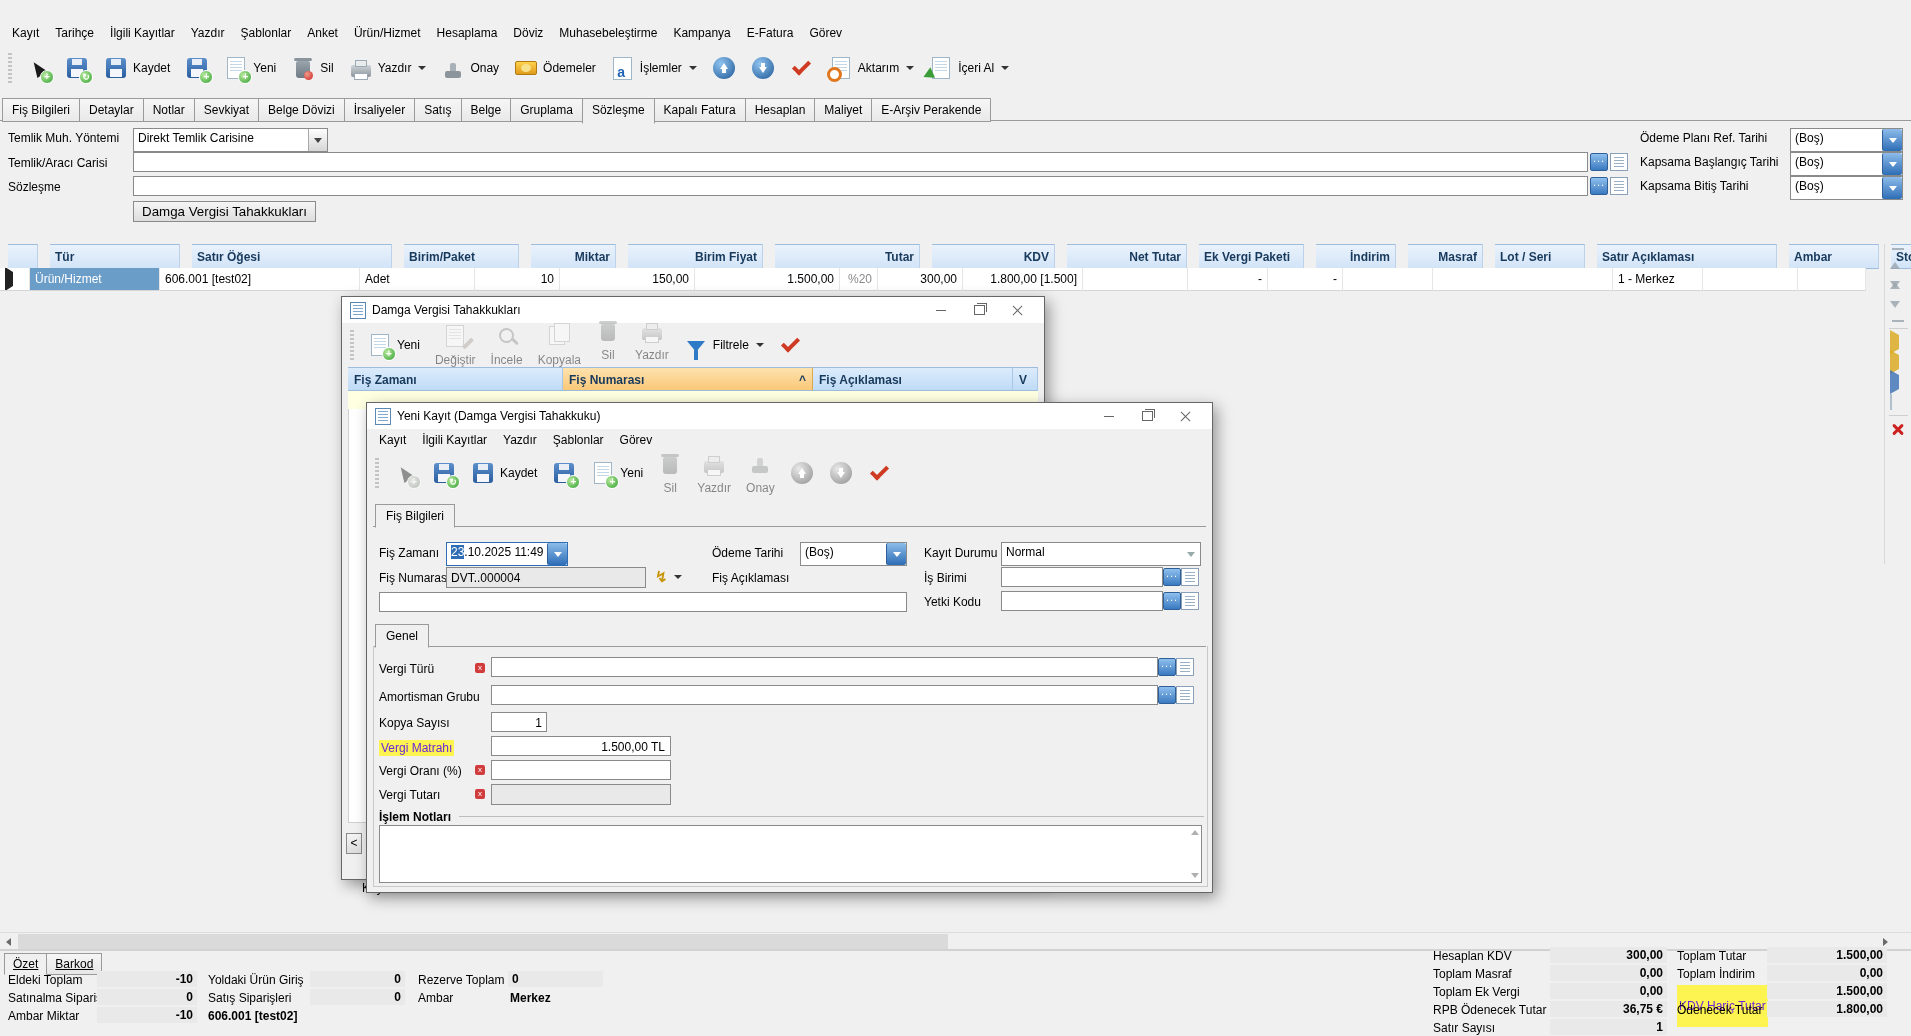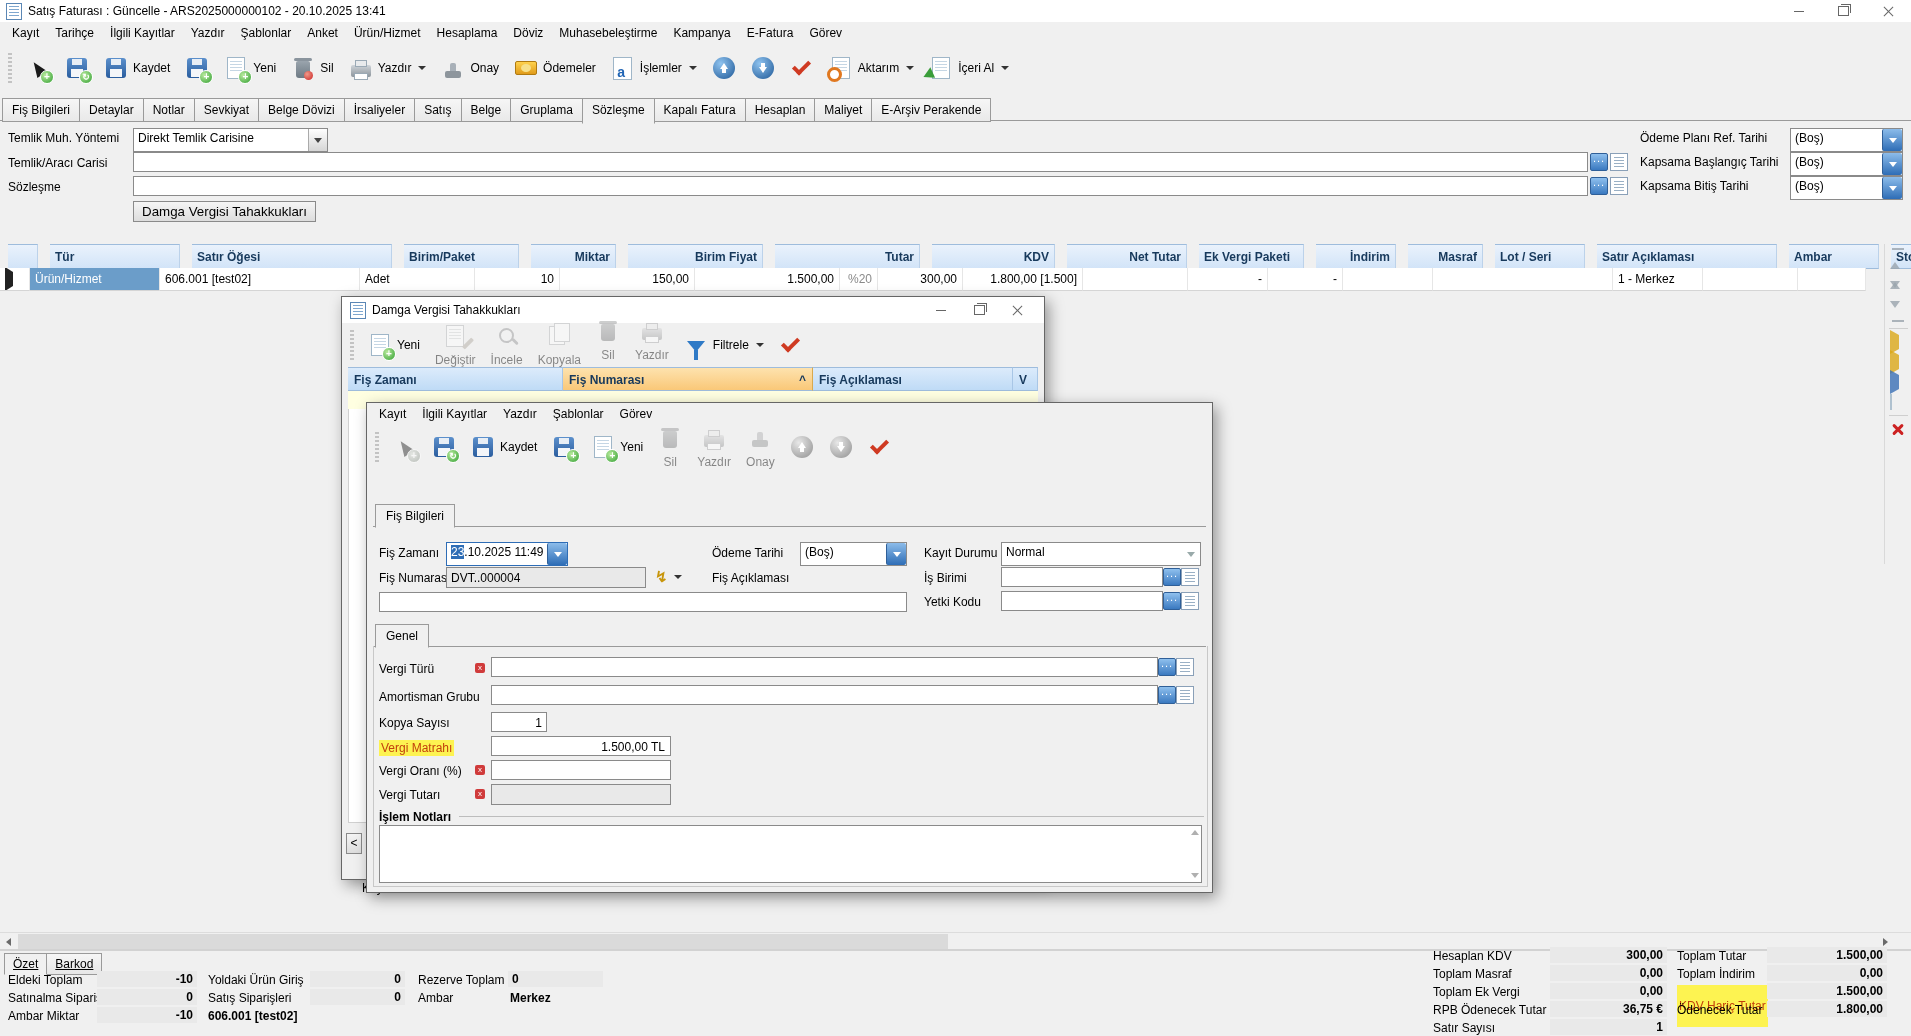--- a/index.html
+++ b/index.html
@@ -125,21 +125,21 @@
   
   .hscroll{left:0;top:932px;width:1911px;height:17px;background:#f0f0f0;border-top:1px solid #dcdcdc;}
   .sb-btn{position:absolute;top:1px;width:17px;height:15px;background:#f0f0f0;display:flex;align-items:center;justify-content:center;}
   .tri-l{width:0;height:0;border-top:4px solid transparent;border-bottom:4px solid transparent;border-right:5px solid #6a6a6a;}
   .tri-r{width:0;height:0;border-top:4px solid transparent;border-bottom:4px solid transparent;border-left:5px solid #6a6a6a;}
   .sb-thumb{position:absolute;left:18px;top:1px;width:930px;height:15px;background:#dadada;}
   .sumline{left:0;top:949px;width:1911px;height:2px;background:#d2d2d2;}
   .sumtab{height:20px;line-height:20px;padding:0 8px;border:1px solid #9a9a9a;background:linear-gradient(#f6f6f6,#e7e7e7);margin-right:-1px;}
   .sumtab.active{background:#f0f0f0;border-bottom:1px solid #f0f0f0;position:relative;z-index:2;}
   .valbox{background:#e9e9e9;font-weight:bold;box-sizing:border-box;padding:1px 4px;}
-  .hl{background:#fdf351;color:#c2410c;}
+  .hl{background:#fdf351;color:#6d28d9;}
 
   
   .dlg{position:absolute;background:#f0f0f0;border:1px solid #666;box-shadow:4px 5px 14px rgba(0,0,0,.38);box-sizing:border-box;}
   .dtitle{height:26px;background:#fff;display:flex;align-items:center;gap:6px;padding:0 8px;}
   .dctl{margin-left:auto;display:flex;gap:0;}
   .dctl .winbtn{width:38px;height:24px;}
   .dmenu{height:22px;display:flex;align-items:center;padding-left:4px;}
   .dmenu>span{padding:3px 8px;}
   .dtool{height:44px;display:flex;align-items:center;gap:5px;padding-left:4px;}
   .lh{box-sizing:border-box;padding:5px 6px 4px;font-weight:bold;color:#17395c;background:linear-gradient(#dcebfb,#bfdbf6);border-right:1px solid #a8c6e6;border-top:1px solid #9ebcdc;border-bottom:1px solid #9ebcdc;white-space:nowrap;overflow:hidden;flex:none;display:flex;}
@@ -152,35 +152,20 @@
   .ncar{position:absolute;right:2px;width:0;height:0;border-left:4px solid transparent;border-right:4px solid transparent;}
   .ncar.up{top:4px;border-bottom:5px solid #b0b0b0;}
   .ncar.dn{bottom:4px;border-top:5px solid #b0b0b0;}
   .refresh{color:#c8960c;font-weight:bold;font-size:15px;}
 </style>
 </head>
 <body>
 
 <div class="stage">
 
-  <div class="abs titlebar">
-    <span class="doc-ico"></span>
-    <span>Satış Faturası : Güncelle - ARS2025000000102 - 20.10.2025 13:41</span>
-    <div class="winctl">
-      <span class="winbtn">
-          <span class="glyph-min"></span>
-        </span>
-      <span class="winbtn">
-          <span class="glyph-max"></span>
-        </span>
-      <span class="winbtn">
-          <span class="glyph-x"></span>
-        </span>
-    </div>
-  </div>
 
   <div class="abs menubar">
     <span>Kayıt</span>
     <span>Tarihçe</span>
     <span>İlgili Kayıtlar</span>
     <span>Yazdır</span>
     <span>Şablonlar</span>
     <span>Anket</span>
     <span>Ürün/Hizmet</span>
     <span>Hesaplama</span>
@@ -484,20 +469,35 @@
       <span class="lh" style="width:200px;">Fiş Açıklaması</span>
       <span class="lh" style="flex:1;">V</span>
     </div>
     <div style="position:absolute;left:6px;top:94px;right:6px;height:18px;background:#ffffe1;border-bottom:1px solid #e8e8c8;"></div>
     <div style="position:absolute;left:6px;top:112px;right:6px;bottom:56px;background:#fff;border:1px solid #d0d0d0;border-top:none;"></div>
     <span class="btn" style="position:absolute;left:4px;top:536px;width:16px;padding:2px 3px;text-align:center;">&lt;</span>
     <span style="position:absolute;left:20px;top:560px;margin-top:24px;">Kay</span>
   </div>
 
   <div class="dlg" style="left:366px;top:402px;width:847px;height:491px;z-index:5;">
+    <div class="dtitle">
+      <span class="doc-ico"></span>
+      <span>Yeni Kayıt (Damga Vergisi Tahakkuku)</span>
+      <div class="dctl">
+        <span class="winbtn">
+            <span class="glyph-min"></span>
+          </span>
+        <span class="winbtn">
+            <span class="glyph-max" style="left:0;"></span>
+          </span>
+        <span class="winbtn">
+            <span class="glyph-x"></span>
+          </span>
+      </div>
+    </div>
     <div class="dmenu">
       <span>Kayıt</span>
       <span>İlgili Kayıtlar</span>
       <span>Yazdır</span>
       <span>Şablonlar</span>
       <span>Görev</span>
     </div>
     <div class="dtool">
       <span class="grip"></span>
       <span class="tbtn dis">

